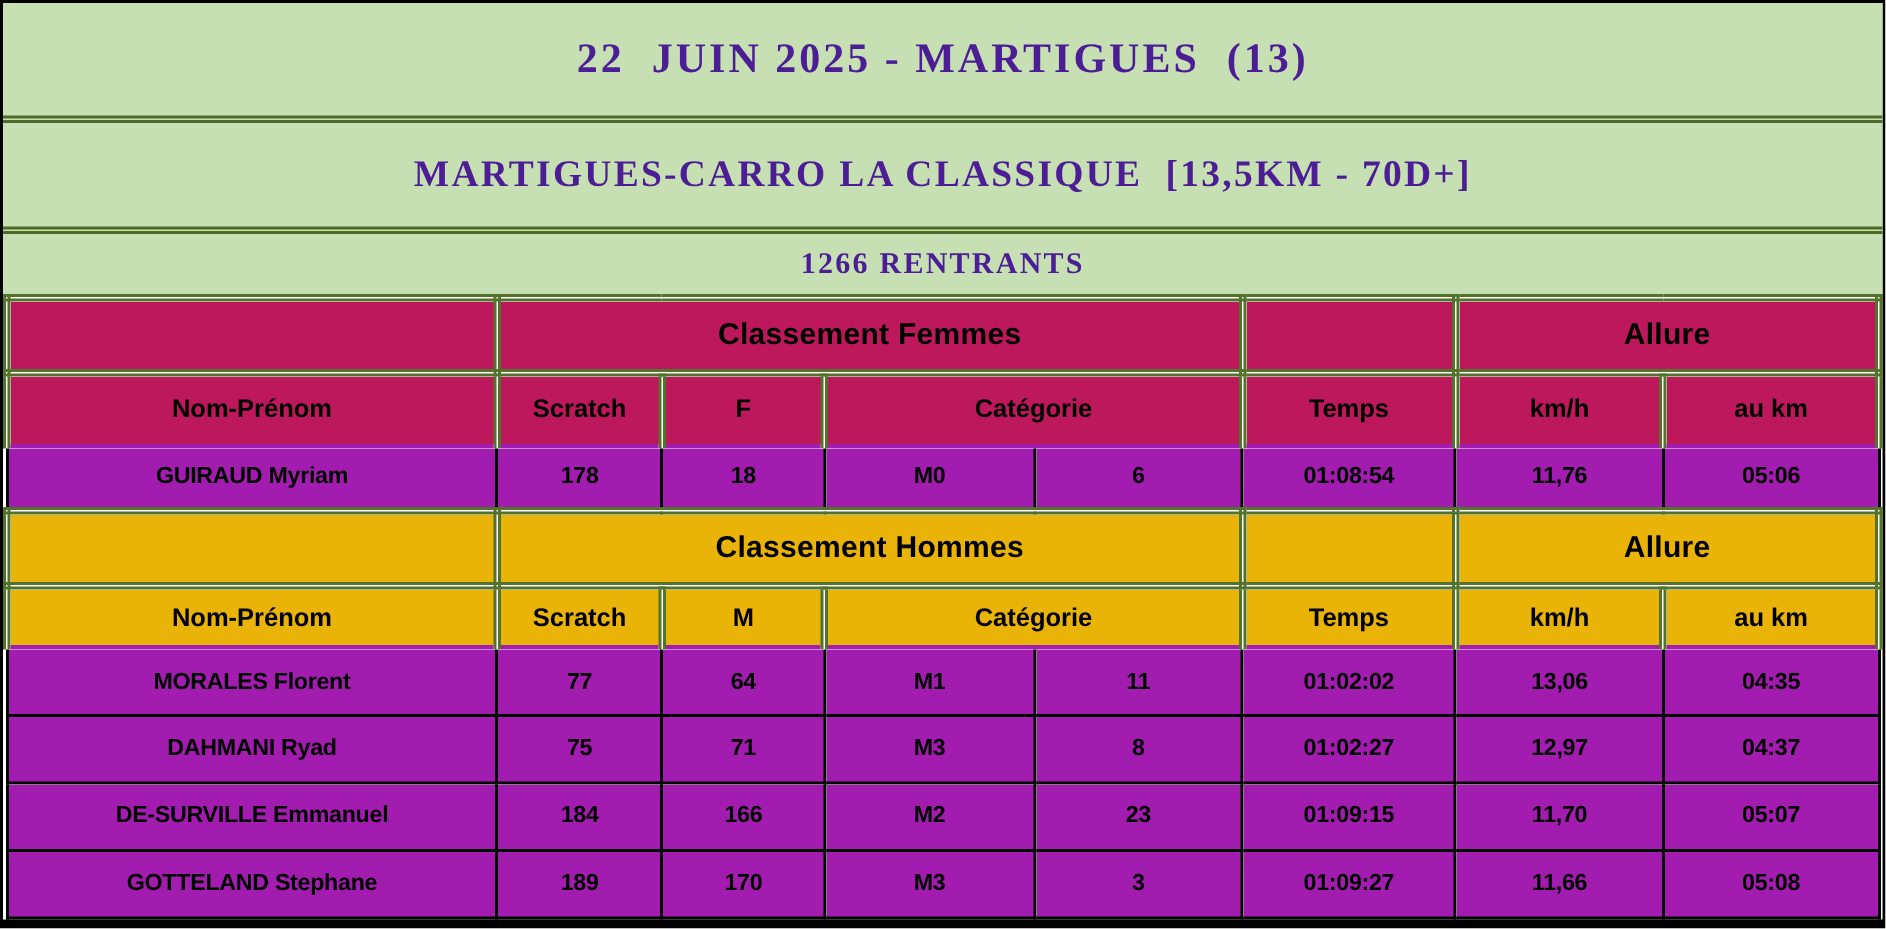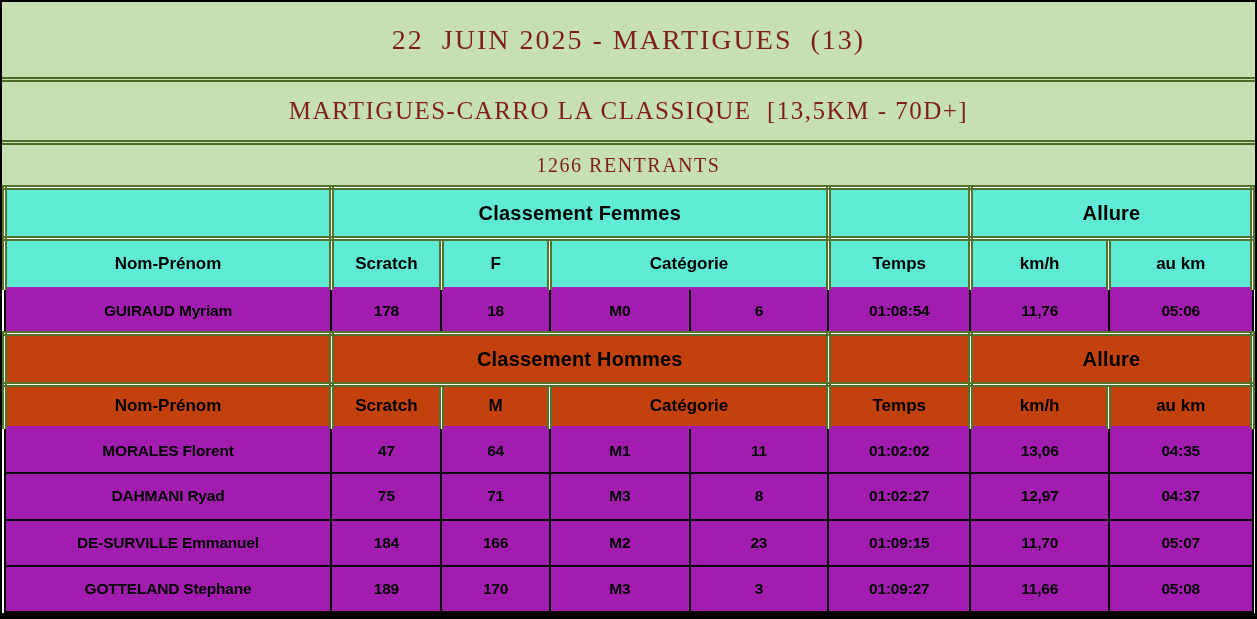--- a/index.html
+++ b/index.html
@@ -7,33 +7,33 @@
   .sheet{
     box-sizing:border-box;width:1257px;height:619px;
     border:2px solid #000;border-bottom:6px solid #000;
     background:#fff;display:flex;flex-direction:column;
   }
   
   .banner{
     box-sizing:border-box;background:#c6e0b4;
     display:flex;align-items:center;justify-content:center;
     border-bottom:5px double #4c6b26;
-    font-family:"Liberation Serif",serif;font-weight:normal;color:#7f1d1d;
+    font-family:"Liberation Serif",serif;font-weight:bold;color:#4c1d95;
     white-space:pre;
   }
   .banner.title{height:80px;font-size:28px;letter-spacing:2px;}
-  .banner.race{height:63px;font-size:25px;letter-spacing:1.5px;}
+  .banner.race{height:74px;font-size:25px;letter-spacing:1.5px;}
   .banner.entrants{height:40px;font-size:20px;letter-spacing:1.5px;border-bottom:none;}
   
   table{border-collapse:collapse;table-layout:fixed;width:100%;flex:1;}
   td{box-sizing:border-box;text-align:center;vertical-align:middle;
      font-weight:bold;color:#000;overflow:hidden;}
   
-  .g{background:#5eead4;border:5px double #53722c;}
-  .h{background:#c2410c;border:5px double #53722c;}
+  .g{background:#be185d;border:5px double #53722c;}
+  .h{background:#eab308;border:5px double #53722c;}
   .group-label{font-size:20px;letter-spacing:.2px;}
   .colhead td{font-size:17px;border-bottom:3px solid #a21caf;}
   .grouprow{height:41px;}
   .colrow-f{height:40px;}
   .colrow-h{height:34px;}
   
   .d{background:#a21caf;border:2px solid #000;font-size:15.5px;letter-spacing:-.2px;}
   .datarow-f{height:36px;}
   .datarow-h{height:37px;}
 </style>
@@ -101,21 +101,21 @@
         <td class="h">Nom-Prénom</td>
         <td class="h">Scratch</td>
         <td class="h">M</td>
         <td class="h" colspan="2">Catégorie</td>
         <td class="h">Temps</td>
         <td class="h">km/h</td>
         <td class="h">au km</td>
       </tr>
       <tr class="datarow-h">
         <td class="d">MORALES Florent</td>
-        <td class="d">47</td>
+        <td class="d">77</td>
         <td class="d">64</td>
         <td class="d">M1</td>
         <td class="d">11</td>
         <td class="d">01:02:02</td>
         <td class="d">13,06</td>
         <td class="d">04:35</td>
       </tr>
       <tr class="datarow-h">
         <td class="d">DAHMANI Ryad</td>
         <td class="d">75</td>

